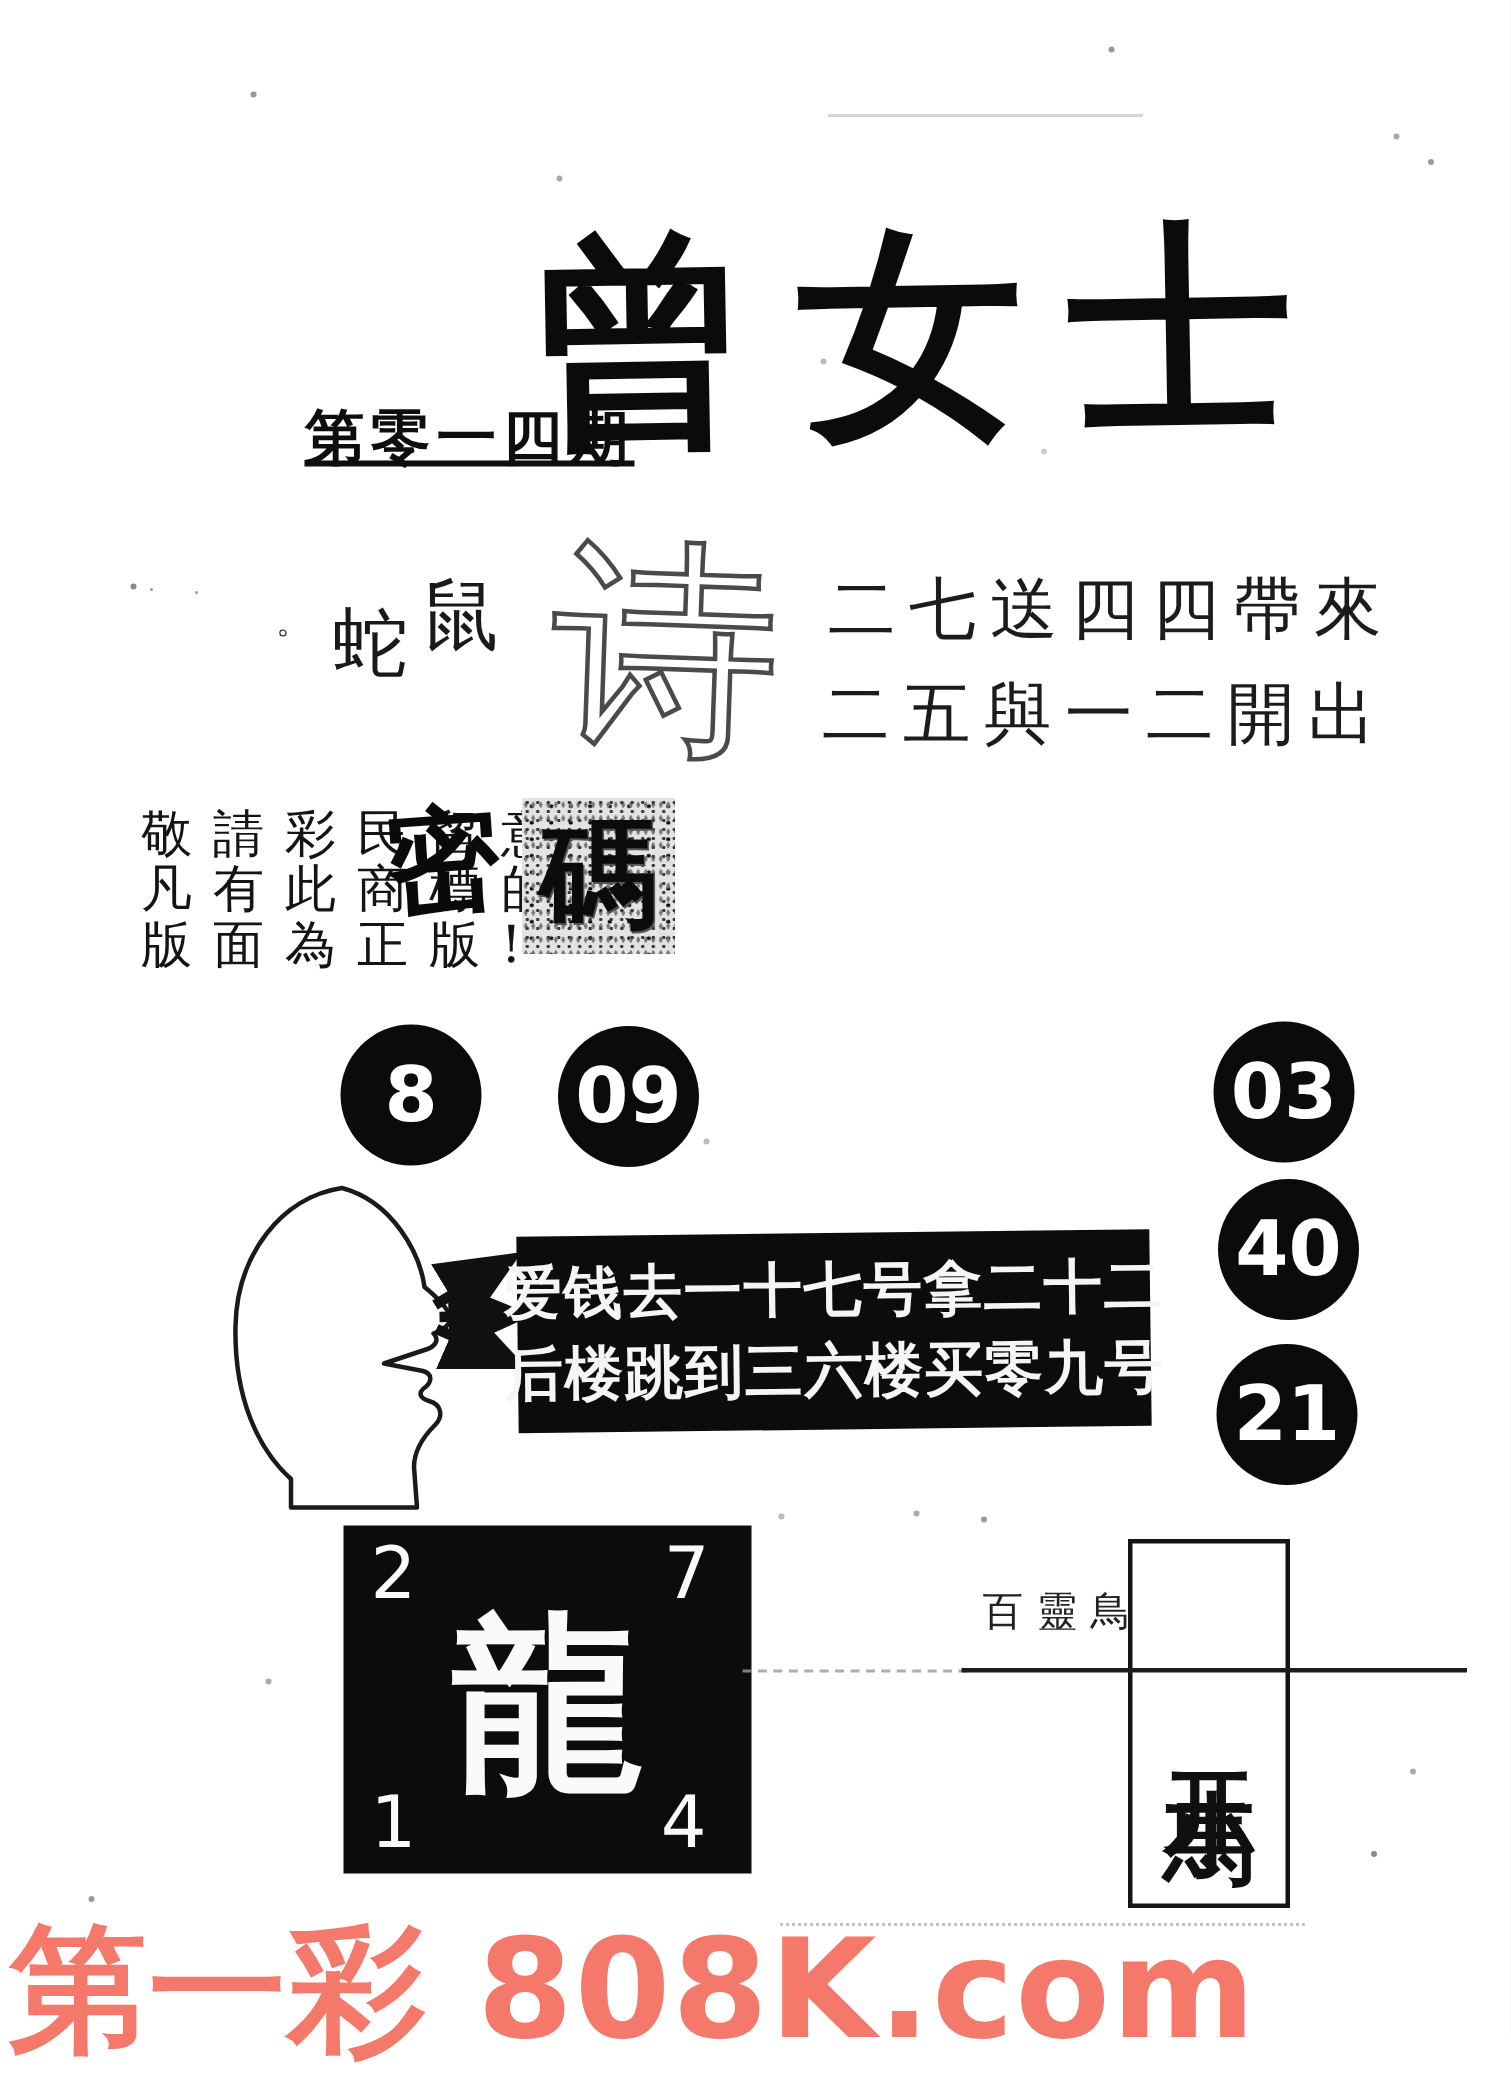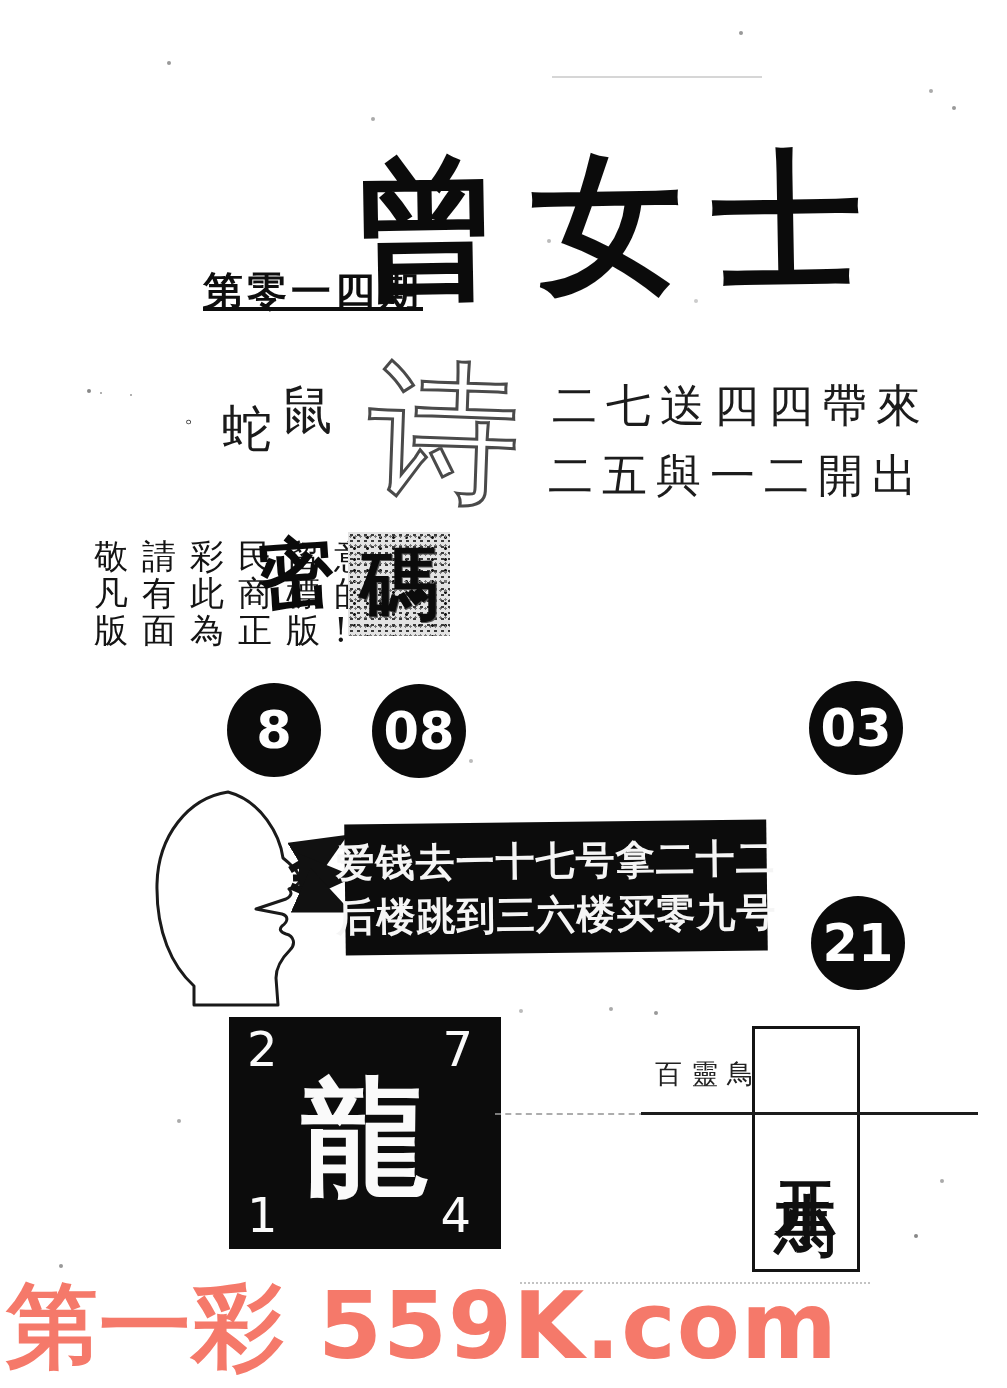--- a/index.html
+++ b/index.html
@@ -157,23 +157,24 @@
     <div>版面為正版!</div>
   </div>
 
   <div class="abs mi-char">密</div>
   <div class="abs ma-stamp">
     <span>碼</span>
   </div>
 
 
   <div class="abs num-circle c16">8</div>
-  <div class="abs num-circle c01">08</div>
+  <div class="abs num-circle c01">09</div>
 
   <div class="abs num-circle c03">03</div>
+  <div class="abs num-circle c40">40</div>
   <div class="abs num-circle c33">21</div>
 
   <svg class="abs head-svg" viewBox="0 0 215 225" xmlns="http://www.w3.org/2000/svg">
     <defs>
       <marker id="ah" markerWidth="9" markerHeight="8" refX="6" refY="3.5" orient="auto">
         <path d="M0,0 L8,3.5 L0,7 Z" fill="#111"></path>
       </marker>
     </defs>
     <path d="M 88 10
              C 48 16, 18 54, 17 102
@@ -214,15 +215,15 @@
   <div class="abs bird-label">百靈鳥</div>
 
   <div class="abs rule-dashed-left"></div>
   <div class="abs rule-solid"></div>
   <div class="abs rule-dotted-bottom"></div>
 
   <div class="abs horse-box">
     <span>开小馬</span>
   </div>
 
-  <div class="abs footer-logo">第一彩 559K.com</div>
+  <div class="abs footer-logo">第一彩 808K.com</div>
 
 </div>
 
 </body></html>

